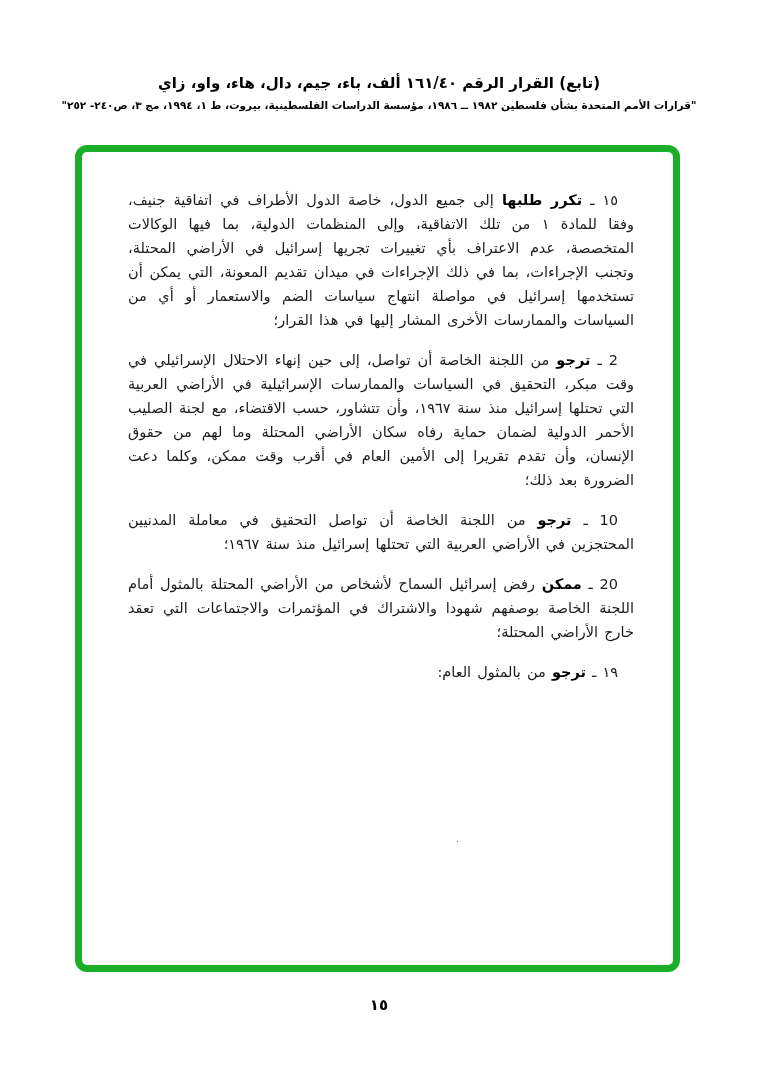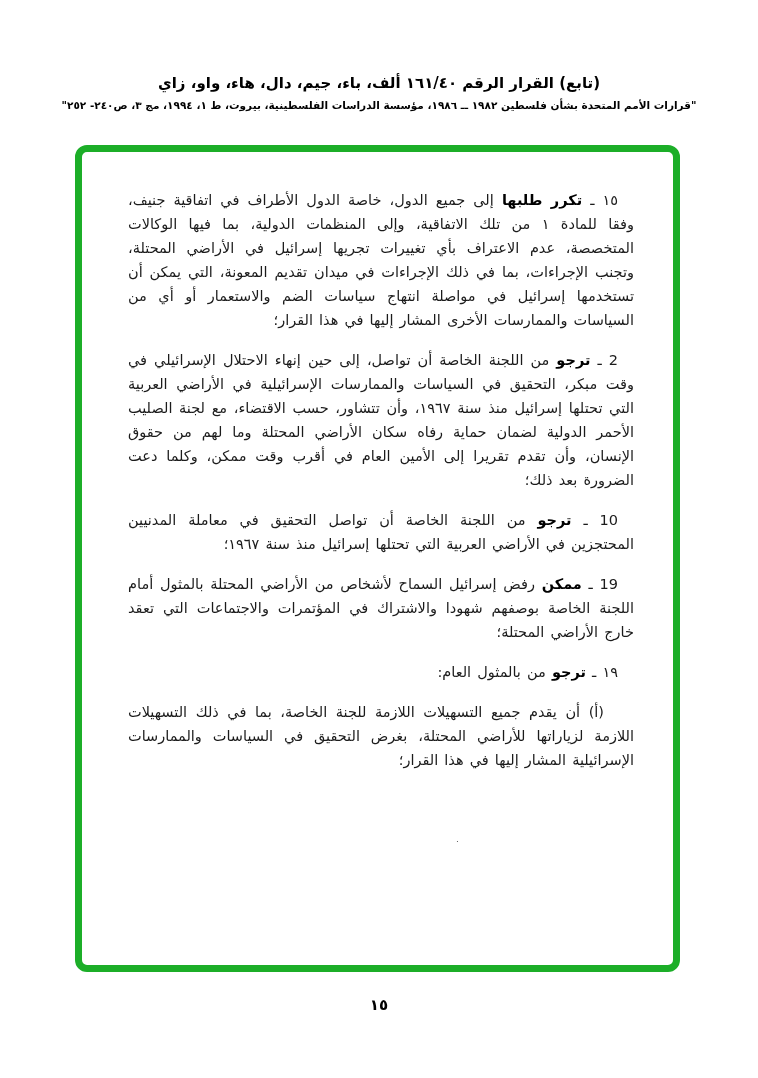--- a/index.html
+++ b/index.html
@@ -124,37 +124,33 @@
     </p>
 
     <p>
       <span class="para-num">10</span>
       <span>ـ</span>
       <b class="lead">ترجو</b>
       <span>من اللجنة الخاصة أن تواصل التحقيق في معاملة المدنيين المحتجزين في الأراضي العربية التي تحتلها إسرائيل منذ سنة ١٩٦٧؛</span>
     </p>
 
     <p>
-      <span class="para-num">19</span>
+      <span class="para-num">20</span>
       <span>ـ</span>
       <b class="lead">ممكن</b>
       <span>رفض إسرائيل السماح لأشخاص من الأراضي المحتلة بالمثول أمام اللجنة الخاصة بوصفهم شهودا والاشتراك في المؤتمرات والاجتماعات التي تعقد خارج الأراضي المحتلة؛</span>
     </p>
 
     <p>
       <span class="para-num">١٩</span>
       <span>ـ</span>
       <b class="lead">ترجو</b>
       <span>من بالمثول العام:</span>
     </p>
 
-    <p class="sub">
-      <span>(أ)</span>
-      <span>أن يقدم جميع التسهيلات اللازمة للجنة الخاصة، بما في ذلك التسهيلات اللازمة لزياراتها للأراضي المحتلة، بغرض التحقيق في السياسات والممارسات الإسرائيلية المشار إليها في هذا القرار؛</span>
-    </p>
 
 
   </div>
 
   <div class="stray-dot">.</div>
 
   <div class="page-number">١٥</div>
 
 </div>
 

